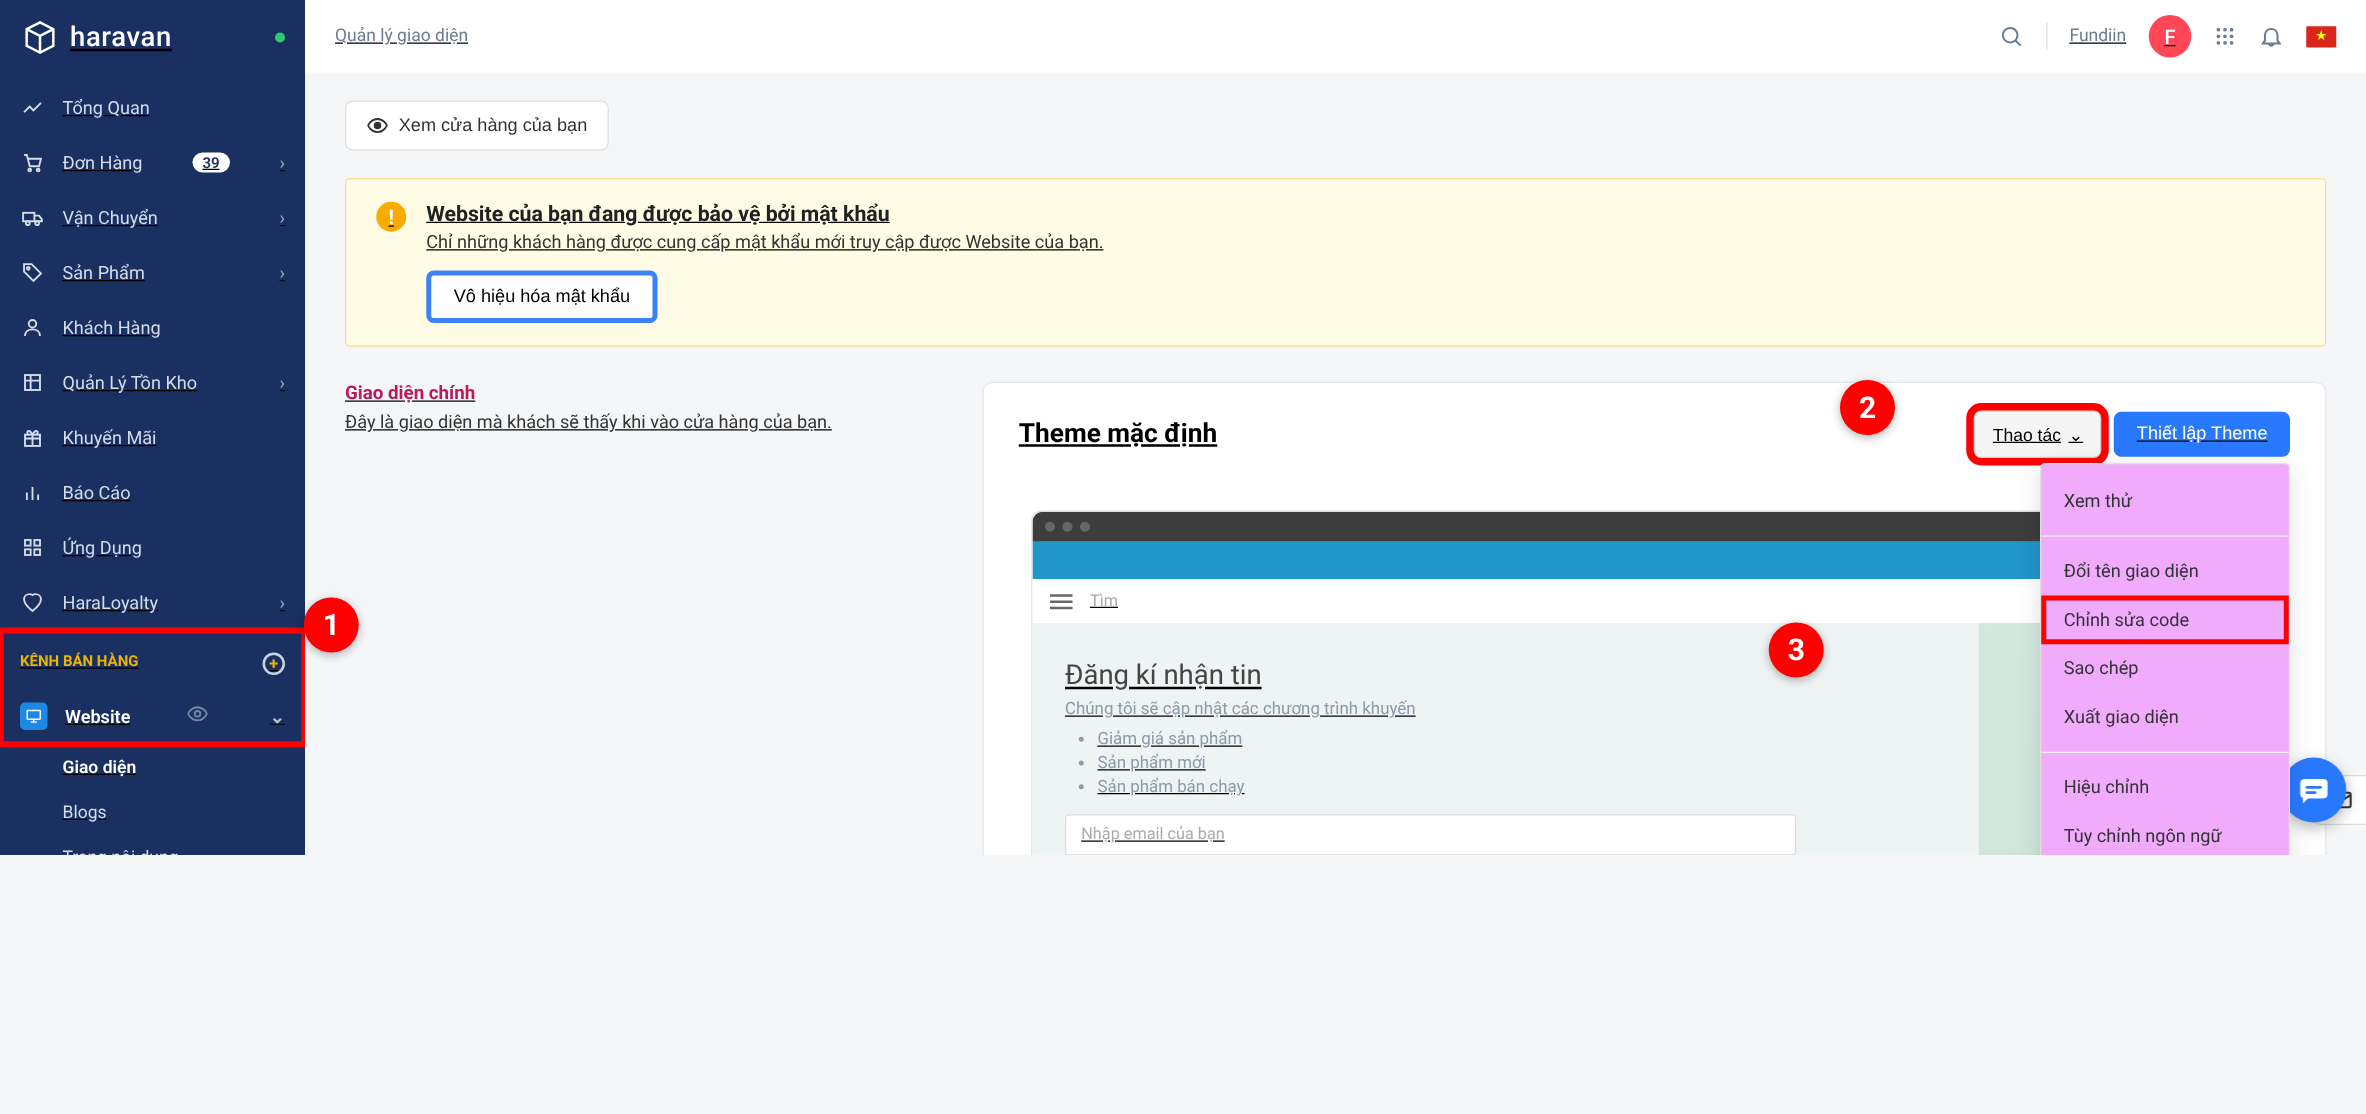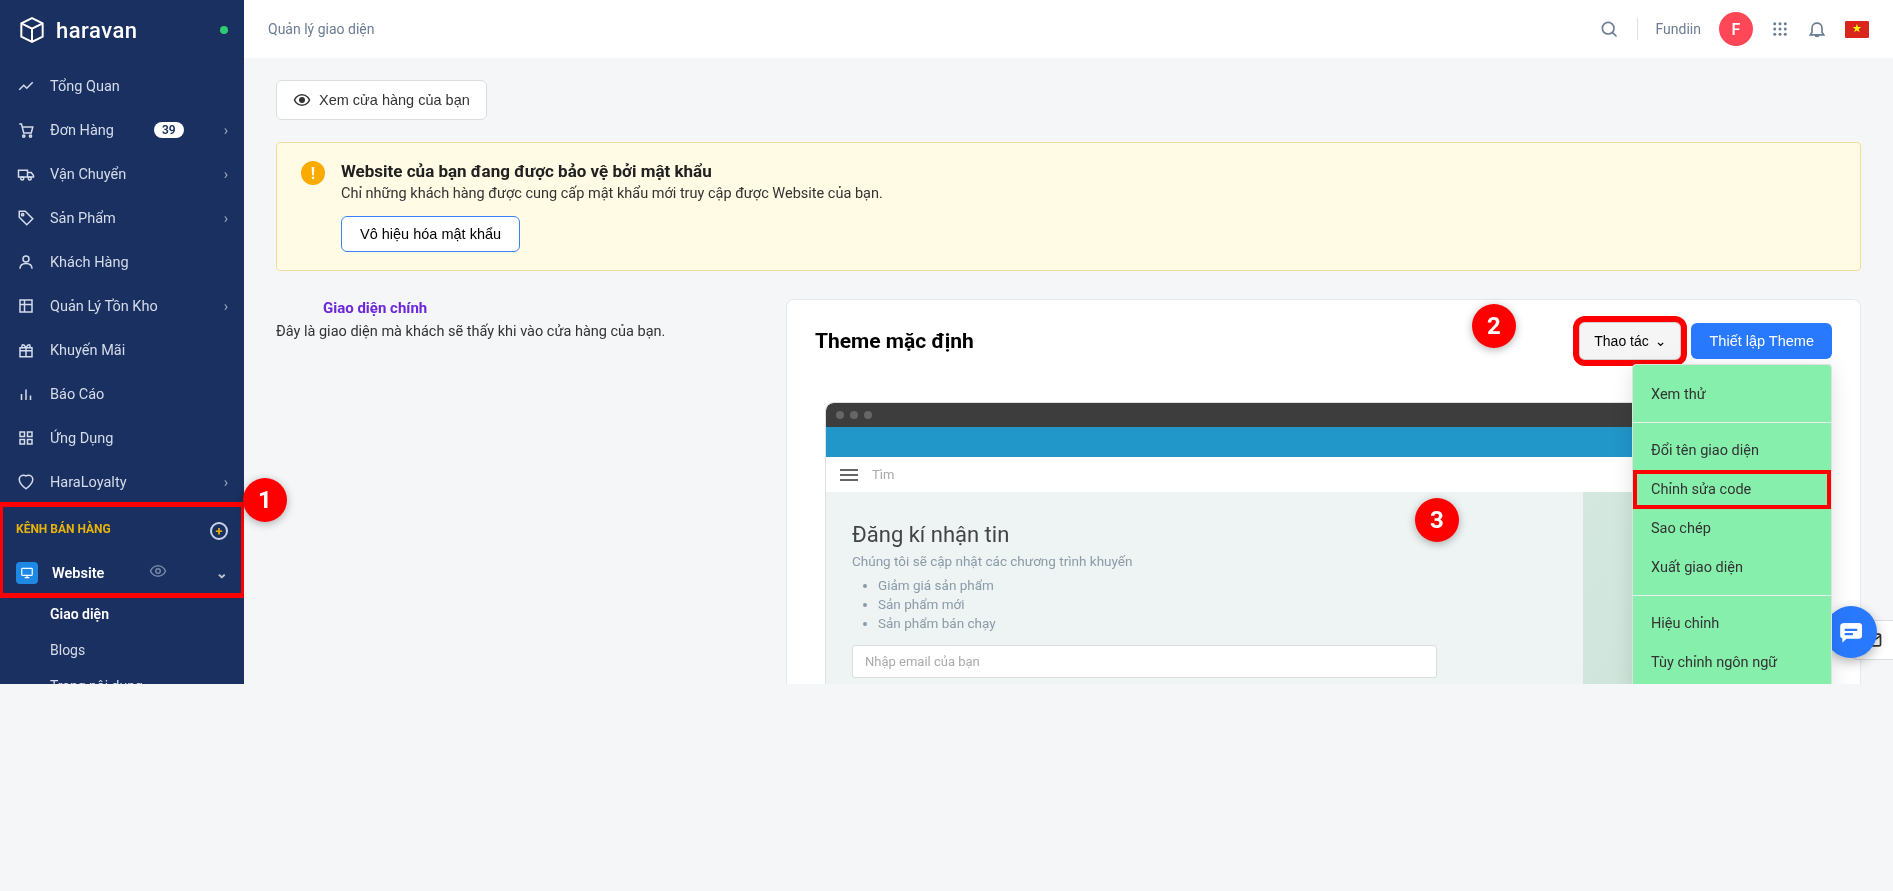--- a/index.html
+++ b/index.html
@@ -1,17 +1,17 @@
 <!DOCTYPE html>
 <html><head>
 <meta charset="utf-8">
 <style>
 * { box-sizing: border-box; margin: 0; padding: 0; }
 body { font-family: -apple-system, BlinkMacSystemFont, "Segoe UI", Roboto, sans-serif; background: #f4f6f8; overflow: hidden; }
-.app { display: flex; height: 684px; width: 1893px; position: relative; }
+.app { display: flex; height: 684px; width: 1893px; position: relative; text-decoration: underline; }
 .sidebar { width: 244px; background: #1a3060; color: #d5dceb; flex-shrink: 0; overflow-y: auto; }
 .logo-row { display: flex; align-items: center; padding: 14px 16px; gap: 8px; }
 .logo-text { color: #fff; font-size: 22px; font-weight: 500; letter-spacing: .5px; }
 .logo-dot { width: 8px; height: 8px; border-radius: 50%; background: #2ecc71; margin-left: auto; }
 .nav { padding-top: 4px; }
 .nav-item { display: flex; align-items: center; padding: 12px 16px; gap: 14px; cursor: pointer; font-size: 14.5px; color: #d5dceb; position: relative; }
 .nav-item .nic { width: 20px; height: 20px; display: flex; align-items: center; justify-content: center; flex-shrink: 0; }
 .nav-item .chev { margin-left: auto; opacity: .7; }
 .nav-badge { background: #fff; color: #1a3060; border-radius: 10px; padding: 1px 8px; font-size: 12px; font-weight: 600; margin-left: auto; }
 .nav-section { font-size: 12px; font-weight: 700; color: #eab308; padding: 18px 16px 10px; display: flex; align-items: flex-start; }
@@ -33,35 +33,35 @@
 .avatar-c { width: 34px; height: 34px; border-radius: 50%; background: #ff4757; color: #fff; display: flex; align-items: center; justify-content: center; font-weight: 500; }
 .flag { width: 24px; height: 17px; background: linear-gradient(#da251d,#da251d); position: relative; border-radius: 1px; }
 .flag::after { content: "★"; color: #ff0; position: absolute; left: 50%; top: 50%; transform: translate(-50%,-52%); font-size: 11px; }
 
 .content { padding: 22px 32px; overflow-y: auto; flex: 1; }
 .view-btn { background: #fff; border: 1px solid #ddd; border-radius: 6px; padding: 10px 16px; display: inline-flex; align-items: center; gap: 8px; font-size: 14.5px; color: #333; cursor: pointer; }
 .alert { background: #fffbe5; border: 1px solid #f4dd9a; border-radius: 4px; padding: 18px 24px; margin-top: 22px; display: flex; gap: 16px; align-items: flex-start; }
 .alert-ic { width: 24px; height: 24px; border-radius: 50%; background: #f9ab00; color: #fff; display: flex; align-items: center; justify-content: center; font-weight: 700; flex-shrink: 0; }
 .alert-body h3 { font-size: 17px; font-weight: 700; color: #212121; margin-bottom: 4px; }
 .alert-body p { font-size: 14.5px; color: #333; margin-bottom: 14px; }
-.alert-btn { background: #fff; border: 1px solid #3b82f6; border-radius: 6px; padding: 9px 18px; font-size: 14.5px; cursor: pointer; }
+.alert-btn { background: #fff; border: 4px solid #3b82f6; border-radius: 6px; padding: 9px 18px; font-size: 14.5px; cursor: pointer; }
 
 .section-row { display: flex; gap: 30px; margin-top: 28px; align-items: flex-start; }
 .section-left { width: 480px; flex-shrink: 0; }
-.section-left h4 { font-size: 15px; font-weight: 700; color: #6d28d9; margin-bottom: 6px; margin-left: 47px; }
+.section-left h4 { font-size: 15px; font-weight: 700; color: #be185d; margin-bottom: 6px; }
 .section-left p { font-size: 14.5px; color: #333; }
 .theme-card { flex: 1; background: #fff; border-radius: 8px; border: 1px solid #e3e8ee; padding: 22px 28px; position: relative; }
 .theme-head { display: flex; align-items: center; justify-content: space-between; margin-bottom: 26px; }
 .theme-head h3 { font-size: 21px; font-weight: 700; }
 .theme-actions { display: flex; gap: 10px; align-items: center; }
 .btn-action { border: 1px solid #d0d0d0; background: #f5f5f5; padding: 10px 14px; border-radius: 6px; font-size: 14px; cursor: pointer; display: inline-flex; align-items: center; gap: 6px; }
 .btn-primary { background: #2979ff; color: #fff; border: none; padding: 10px 18px; border-radius: 6px; font-size: 14.5px; font-weight: 500; cursor: pointer; }
 .hl-red-btn { outline: 6px solid #ff0000; outline-offset: 0; }
 
-.dropdown { position: absolute; right: 28px; top: 64px; width: 200px; background: #86efac; border: 1px solid #e0e0e0; border-radius: 4px; box-shadow: 0 4px 20px rgba(0,0,0,.12); padding: 10px 0; z-index: 20; }
+.dropdown { position: absolute; right: 28px; top: 64px; width: 200px; background: #f0abfc; border: 1px solid #e0e0e0; border-radius: 4px; box-shadow: 0 4px 20px rgba(0,0,0,.12); padding: 10px 0; z-index: 20; }
 .dd-item { padding: 11px 18px; font-size: 14.5px; color: #333; cursor: pointer; }
 .dd-sep { height: 1px; background: #eee; margin: 8px 0; }
 .dd-hl { outline: 4px solid #ff0000; outline-offset: -4px; }
 
 .num-badge { position: absolute; width: 44px; height: 44px; border-radius: 50%; background: #ff0000; color: #fff; font-size: 24px; font-weight: 700; display: flex; align-items: center; justify-content: center; z-index: 30; box-shadow: 0 2px 8px rgba(0,0,0,.3); }
 
 .preview { display: flex; gap: 16px; padding: 16px 10px 0; }
 .prev-desktop { flex: 1; border-radius: 8px 8px 0 0; overflow: hidden; border: 1px solid #e0e0e0; background: #fff; }
 .prev-bar { height: 24px; background: #3d3d3d; display: flex; align-items: center; gap: 6px; padding: 0 10px; border-radius: 8px 8px 0 0; }
 .prev-bar span { width: 8px; height: 8px; border-radius: 50%; background: #666; }

